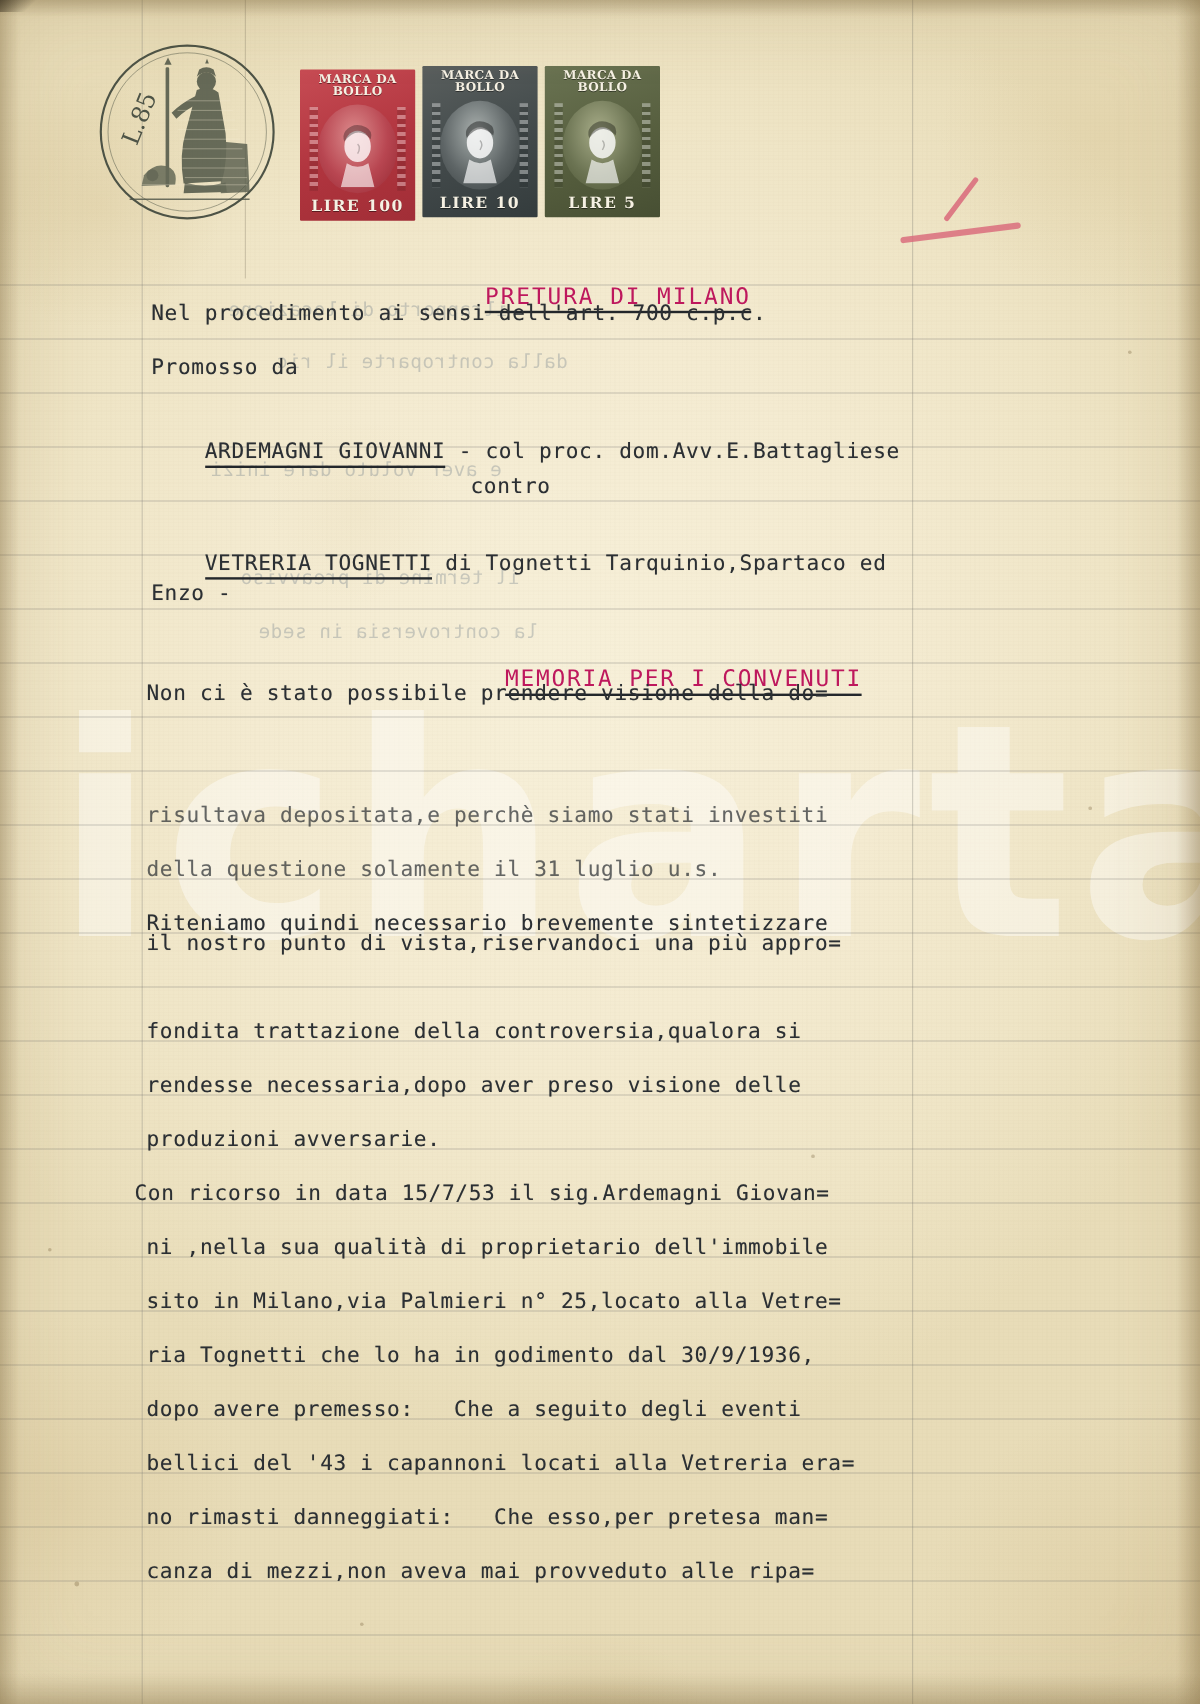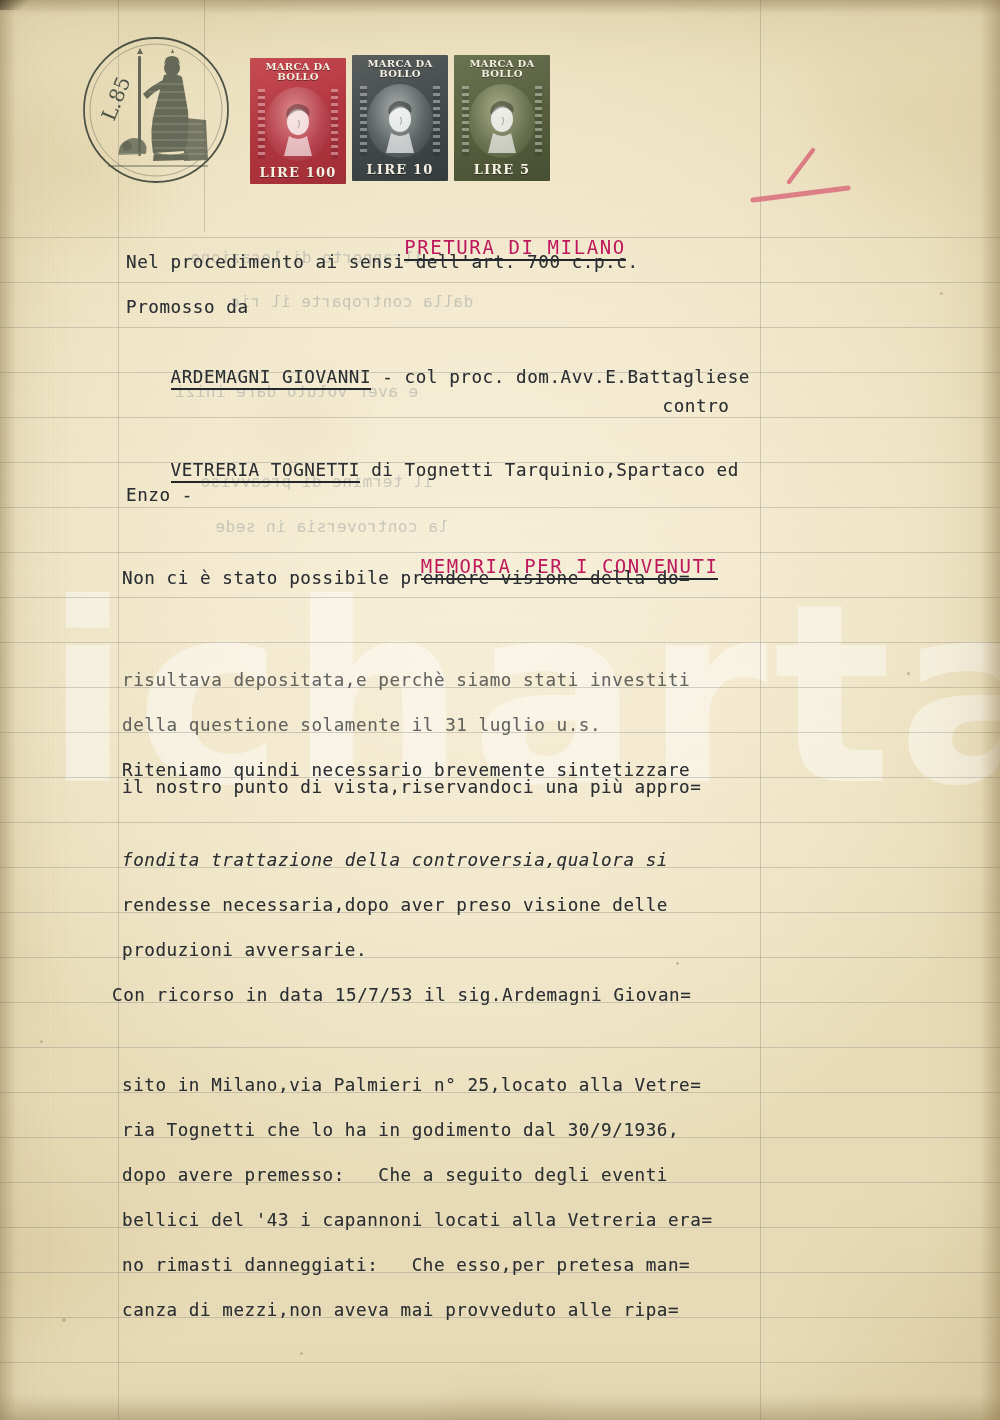--- a/index.html
+++ b/index.html
@@ -384,41 +384,42 @@
   </div>
 
   <div class="line typed" style="left:126px; top:252px;">Nel procedimento ai sensi dell'art. 700 c.p.c.</div>
 
   <div class="line typed" style="left:126px; top:297px;">Promosso da</div>
 
   <div class="line typed" style="left:126px; top:347px;">
     <span class="u">ARDEMAGNI GIOVANNI</span><span> - col proc. dom.Avv.E.Battagliese</span>
   </div>
 
-  <div class="line typed" style="left:392px; top:396px;text-align:center;">contro</div>
+  <div class="line typed" style="left:392px; top:396px;">contro</div>
 
   <div class="line typed" style="left:126px; top:440px;">
     <span class="u">VETRERIA TOGNETTI</span><span> di Tognetti Tarquinio,Spartaco ed</span>
   </div>
 
   <div class="line typed" style="left:126px; top:485px;">Enzo -</div>
 
   <div class="line ink-strong" style="left:369px; top:533px; font-size:19px; letter-spacing:1.5px;">
     <span class="u">MEMORIA PER I CONVENUTI</span>
   </div>
 
   <div class="line typed" style="left:122px; top:568px;">Non ci è stato possibile prendere visione della do=</div>
   <div class="line typed faded2" style="left:122px; top:670px;">risultava depositata,e perchè siamo stati investiti</div>
   <div class="line typed faded2" style="left:122px; top:715px;">della questione solamente il 31 luglio u.s.</div>
   <div class="line typed" style="left:122px; top:760px;">Riteniamo quindi necessario brevemente sintetizzare</div>
   <div class="line typed" style="left:122px; top:777px;">il nostro punto di vista,riservandoci una più appro=</div>
-  <div class="line typed" style="left:122px; top:850px;font-style:italic;">fondita trattazione della controversia,qualora si</div>
+  <div class="line typed" style="left:122px; top:850px;">fondita trattazione della controversia,qualora si</div>
   <div class="line typed" style="left:122px; top:895px;">rendesse necessaria,dopo aver preso visione delle</div>
   <div class="line typed" style="left:122px; top:940px;">produzioni avversarie.</div>
   <div class="line typed" style="left:112px; top:985px;">Con ricorso in data 15/7/53 il sig.Ardemagni Giovan=</div>
+  <div class="line typed" style="left:122px; top:1030px;">ni ,nella sua qualità di proprietario dell'immobile</div>
   <div class="line typed" style="left:122px; top:1075px;">sito in Milano,via Palmieri n° 25,locato alla Vetre=</div>
   <div class="line typed" style="left:122px; top:1120px;">ria Tognetti che lo ha in godimento dal 30/9/1936,</div>
   <div class="line typed" style="left:122px; top:1165px;">dopo avere premesso:   Che a seguito degli eventi</div>
   <div class="line typed" style="left:122px; top:1210px;">bellici del '43 i capannoni locati alla Vetreria era=</div>
   <div class="line typed" style="left:122px; top:1255px;">no rimasti danneggiati:   Che esso,per pretesa man=</div>
   <div class="line typed" style="left:122px; top:1300px;">canza di mezzi,non aveva mai provveduto alle ripa=</div>
 
   <div class="speck" style="left:940px;top:292px;width:3px;height:3px;"></div>
   <div class="speck" style="left:907px;top:672px;width:2.5px;height:2.5px;"></div>
   <div class="speck" style="left:40px;top:1040px;width:3px;height:3px;"></div>

